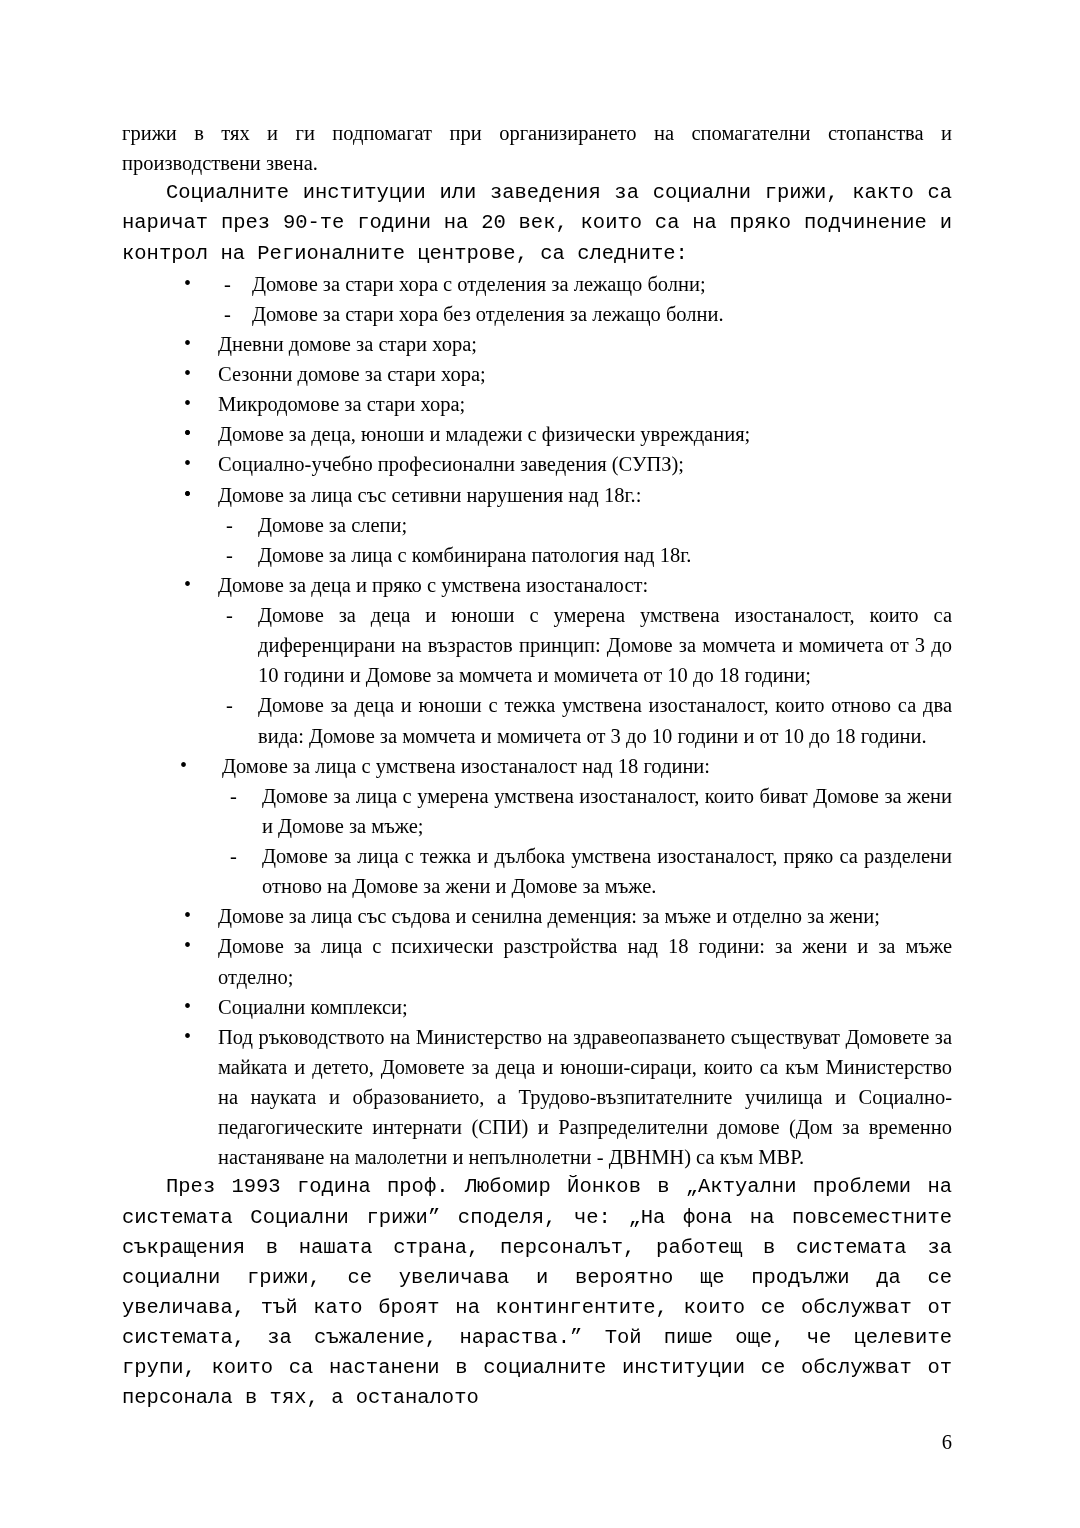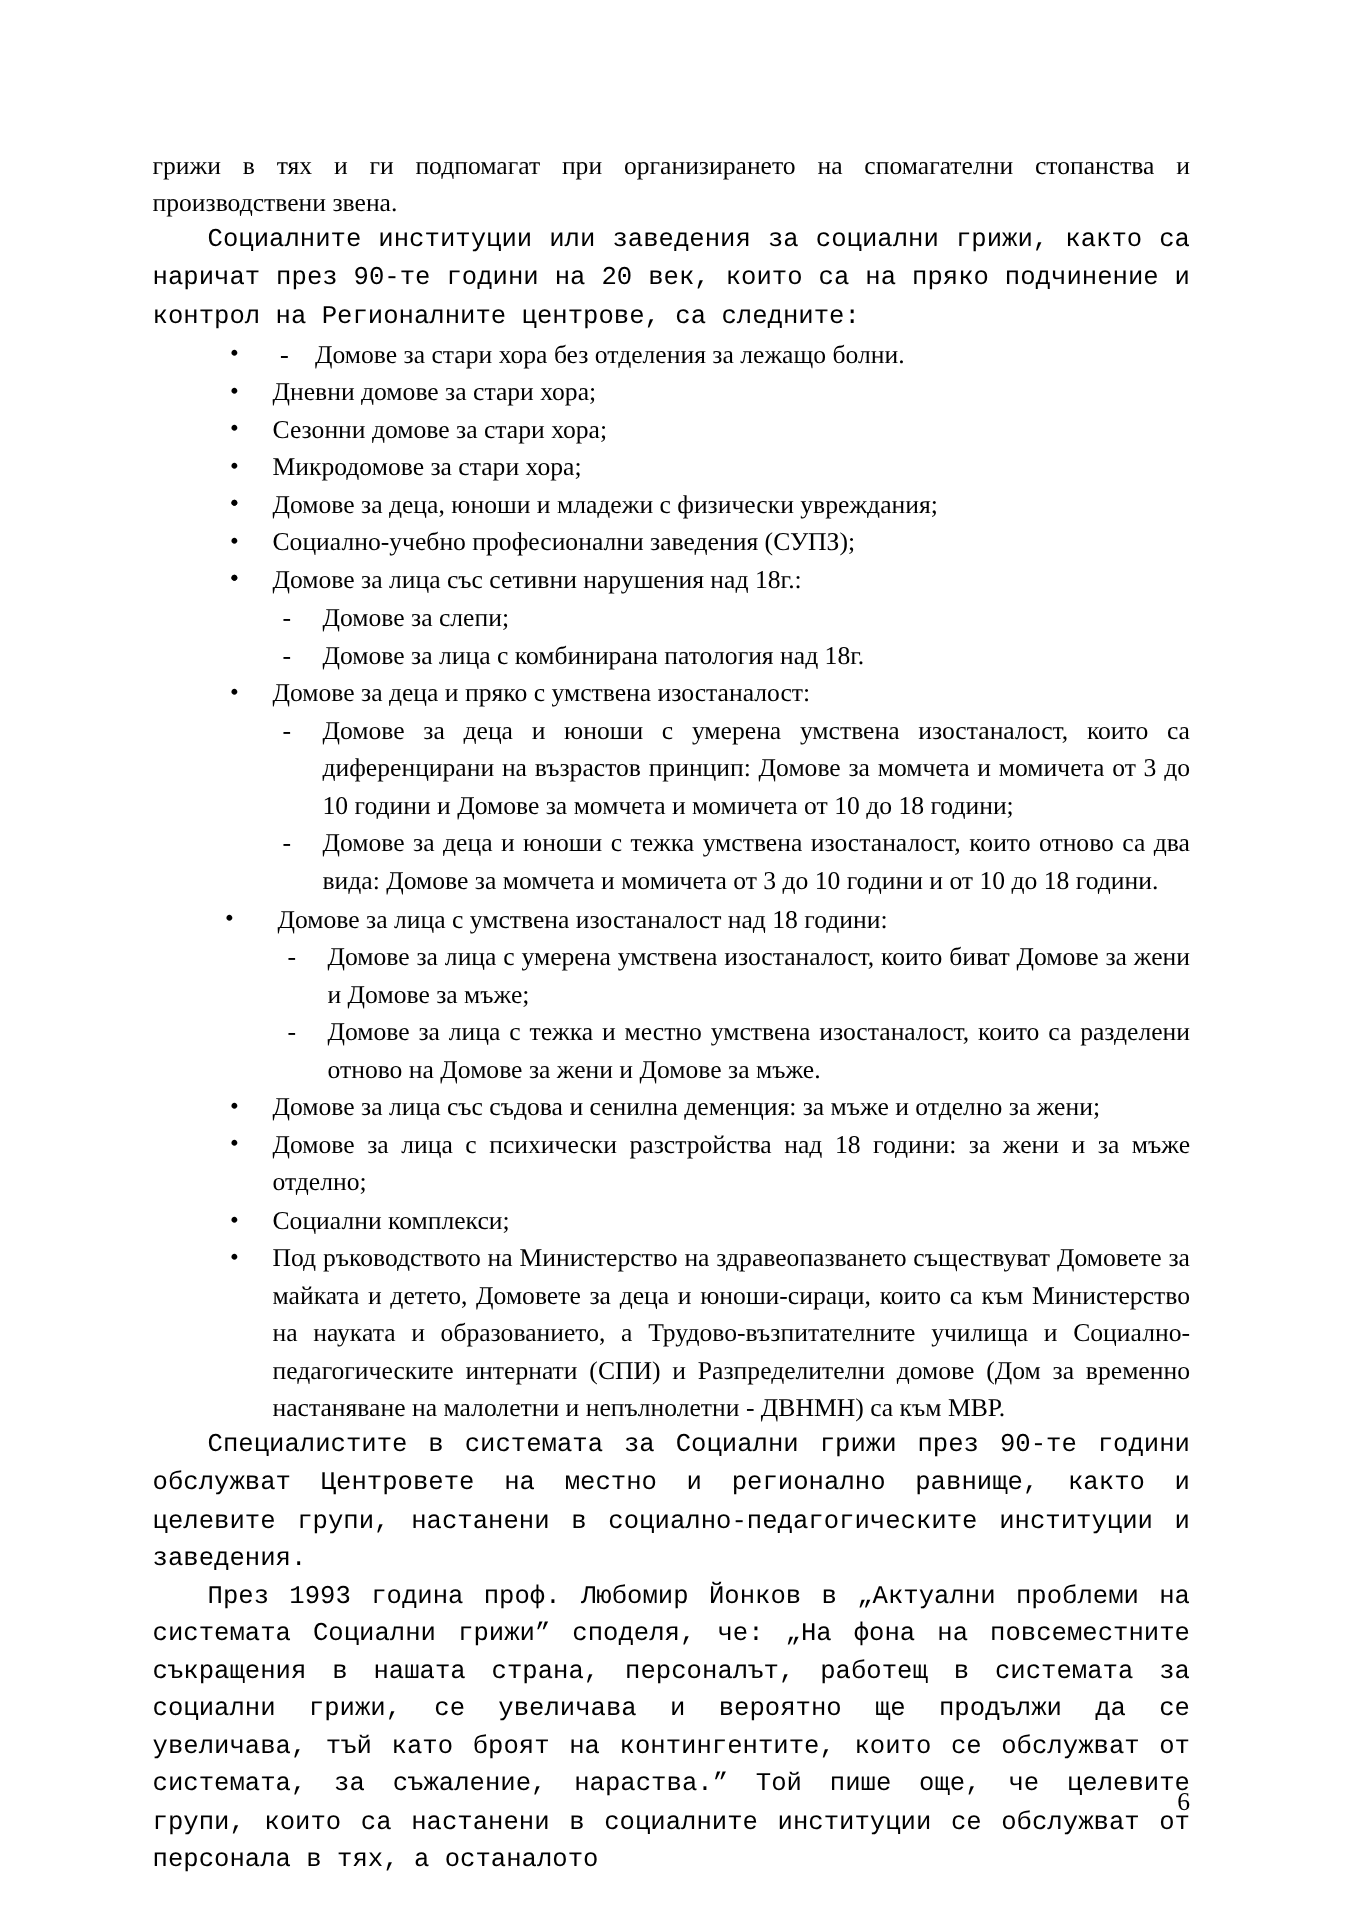--- a/index.html
+++ b/index.html
@@ -106,20 +106,21 @@
       <p class="indent">Социалните институции или заведения за социални грижи, както са наричат през 90-те години на 20 век, които са на пряко подчинение и контрол на Регионалните центрове, са следните:</p>
     </div>
 
     <ul class="level1">
 
       <li>
         <span class="bullet">•</span>
         <ul class="level2 tight">
           <li>
             <span class="dash">-</span>
+            <span>Домове за стари хора с отделения за лежащо болни;</span>
           </li>
           <li>
             <span class="dash">-</span>
             <span>Домове за стари хора без отделения за лежащо болни.</span>
           </li>
         </ul>
       </li>
 
       <li>
         <span class="bullet">•</span>
@@ -187,21 +188,21 @@
       <li class="shifted">
         <span class="bullet">•</span>
         <span>Домове за лица с умствена изостаналост над 18 години:</span>
         <ul class="level2">
           <li>
             <span class="dash">-</span>
             <span>Домове за лица с умерена умствена изостаналост, които биват Домове за жени и Домове за мъже;</span>
           </li>
           <li>
             <span class="dash">-</span>
-            <span>Домове за лица с тежка и местно умствена изостаналост, които са разделени отново на Домове за жени и Домове за мъже.</span>
+            <span>Домове за лица с тежка и дълбока умствена изостаналост, пряко са разделени отново на Домове за жени и Домове за мъже.</span>
           </li>
         </ul>
       </li>
 
       <li>
         <span class="bullet">•</span>
         <span>Домове за лица със съдова и сенилна деменция: за мъже и отделно за жени;</span>
       </li>
 
       <li>
@@ -215,20 +216,19 @@
       </li>
 
       <li>
         <span class="bullet">•</span>
         <span>Под ръководството на Министерство на здравеопазването съществуват Домовете за майката и детето, Домовете за деца и юноши-сираци, които са към Министерство на науката и образованието, а Трудово-възпитателните училища и Социално-педагогическите интернати (СПИ) и Разпределителни домове (Дом за временно настаняване на малолетни и непълнолетни - ДВНМН) са към МВР.</span>
       </li>
 
     </ul>
 
     <div class="para-block tail">
-      <p class="indent">Специалистите в системата за Социални грижи през 90-те години обслужват Центровете на местно и регионално равнище, както и целевите групи, настанени в социално-педагогическите институции и заведения.</p>
       <p class="indent">През 1993 година проф. Любомир Йонков в „Актуални проблеми на системата Социални грижи” споделя, че: „На фона на повсеместните съкращения в нашата страна, персоналът, работещ в системата за социални грижи, се увеличава и вероятно ще продължи да се увеличава, тъй като броят на контингентите, които се обслужват от системата, за съжаление, нараства.” Той пише още, че целевите групи, които са настанени в социалните институции се обслужват от персонала в тях, а останалото</p>
     </div>
 
   </div>
 
   <div class="page-number">6</div>
 </div>
 
 </body></html>

